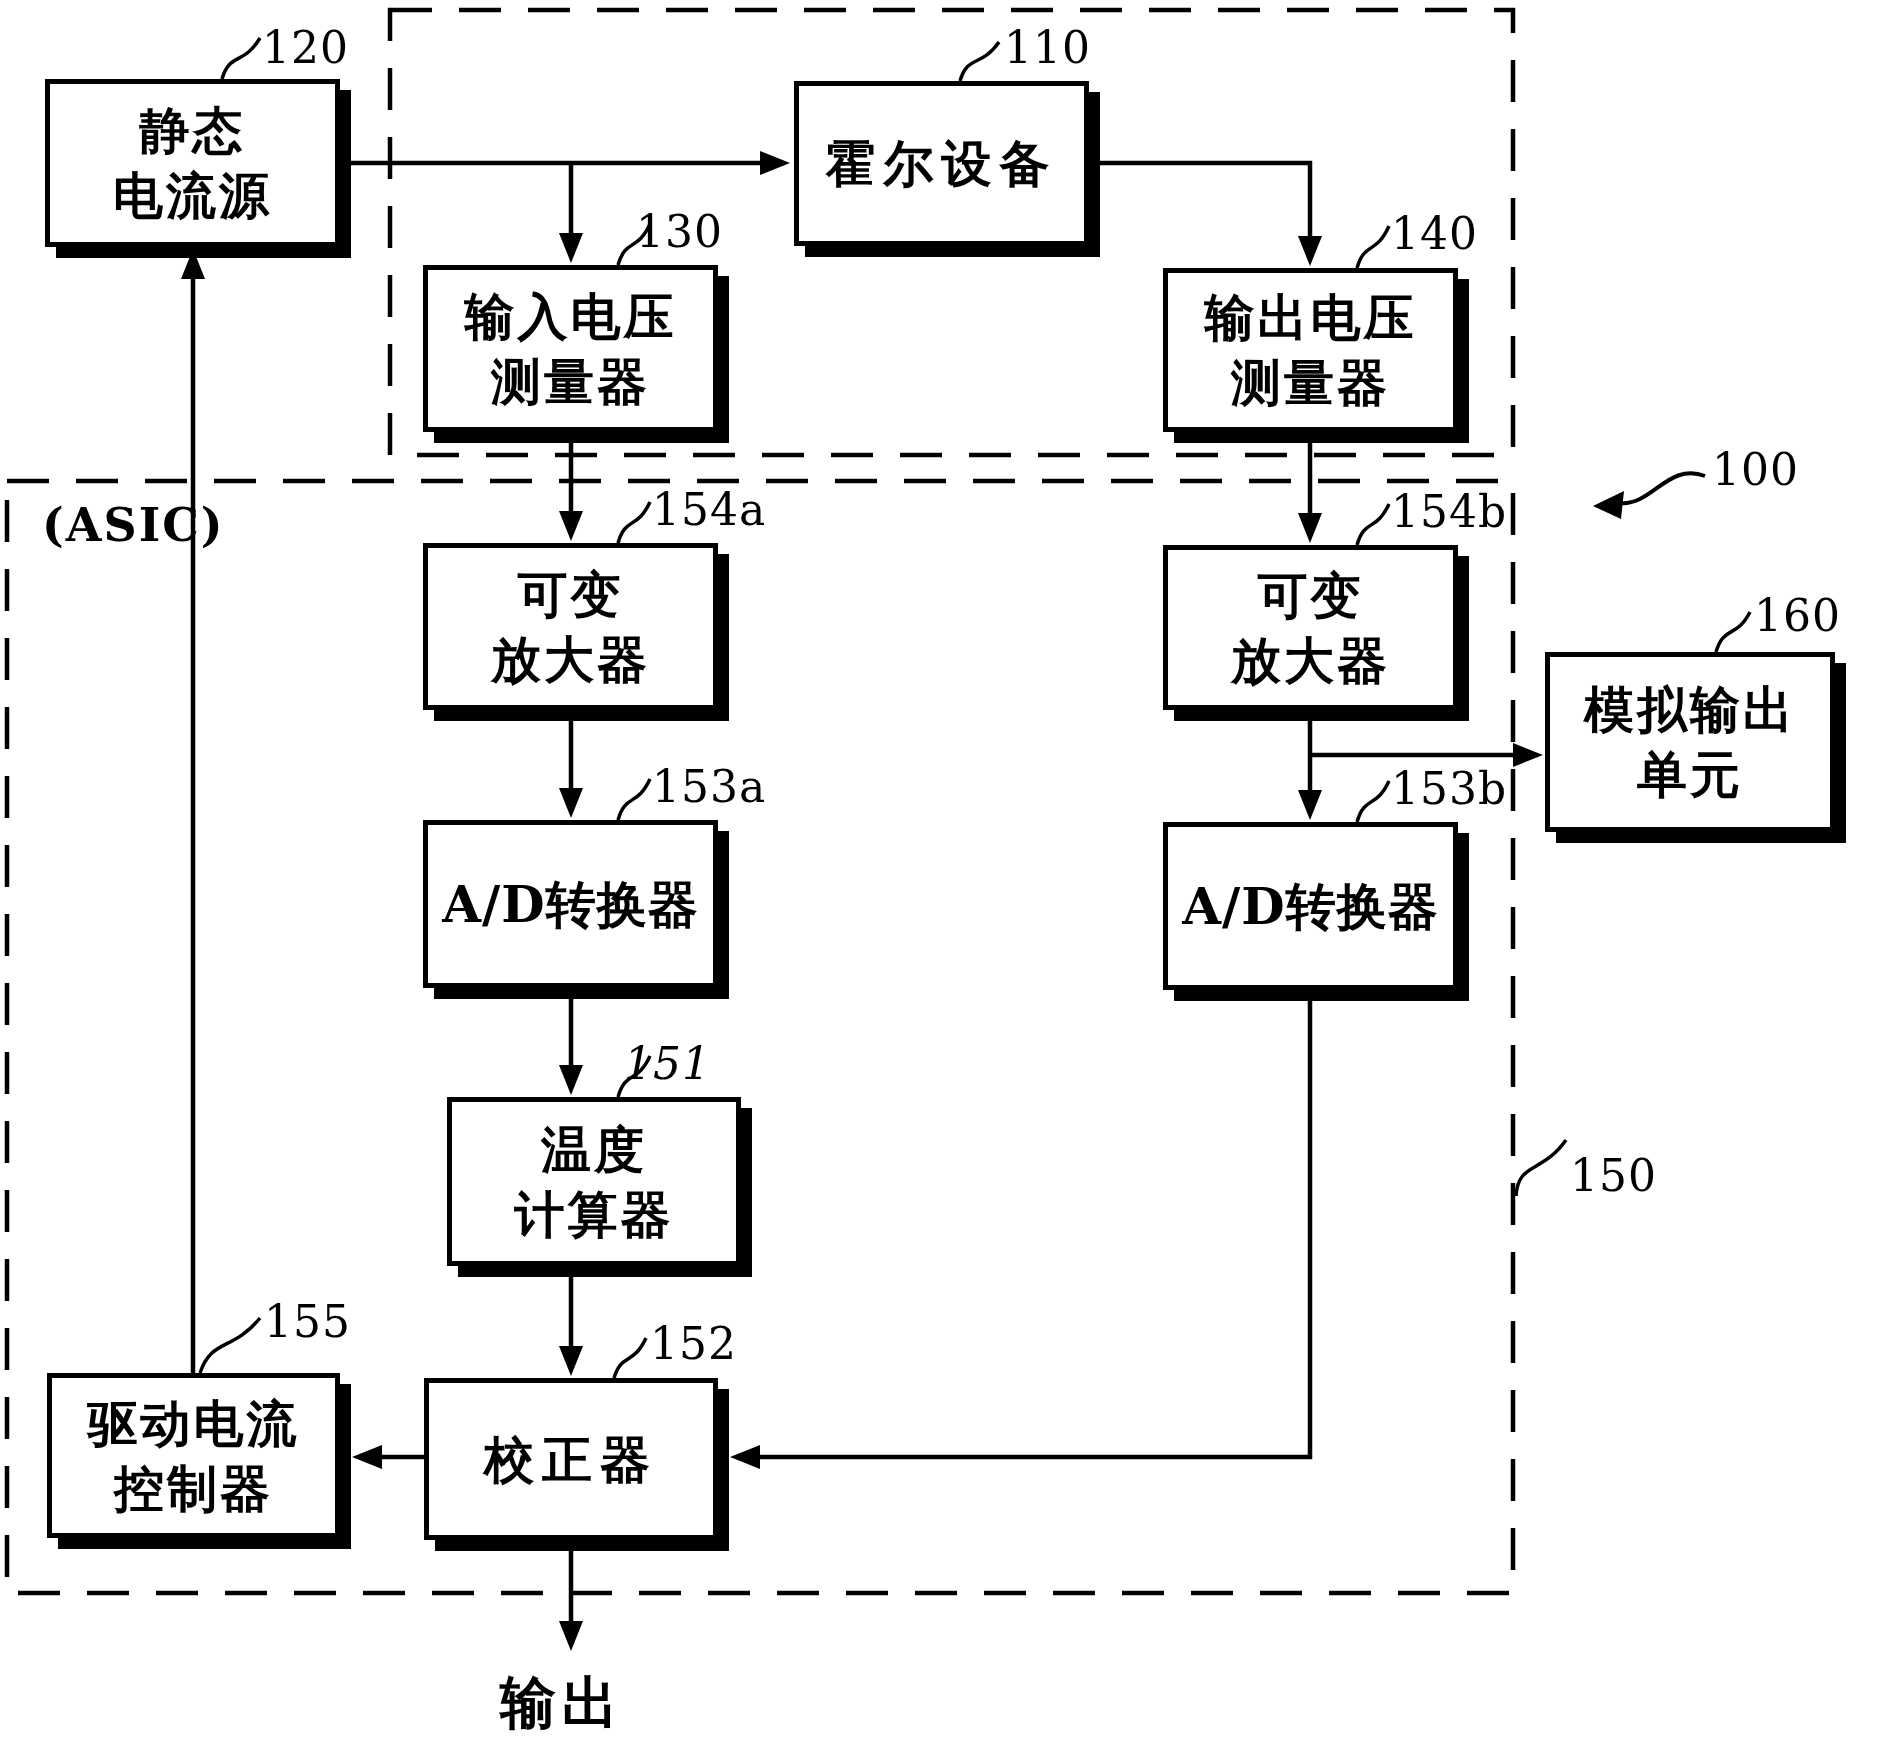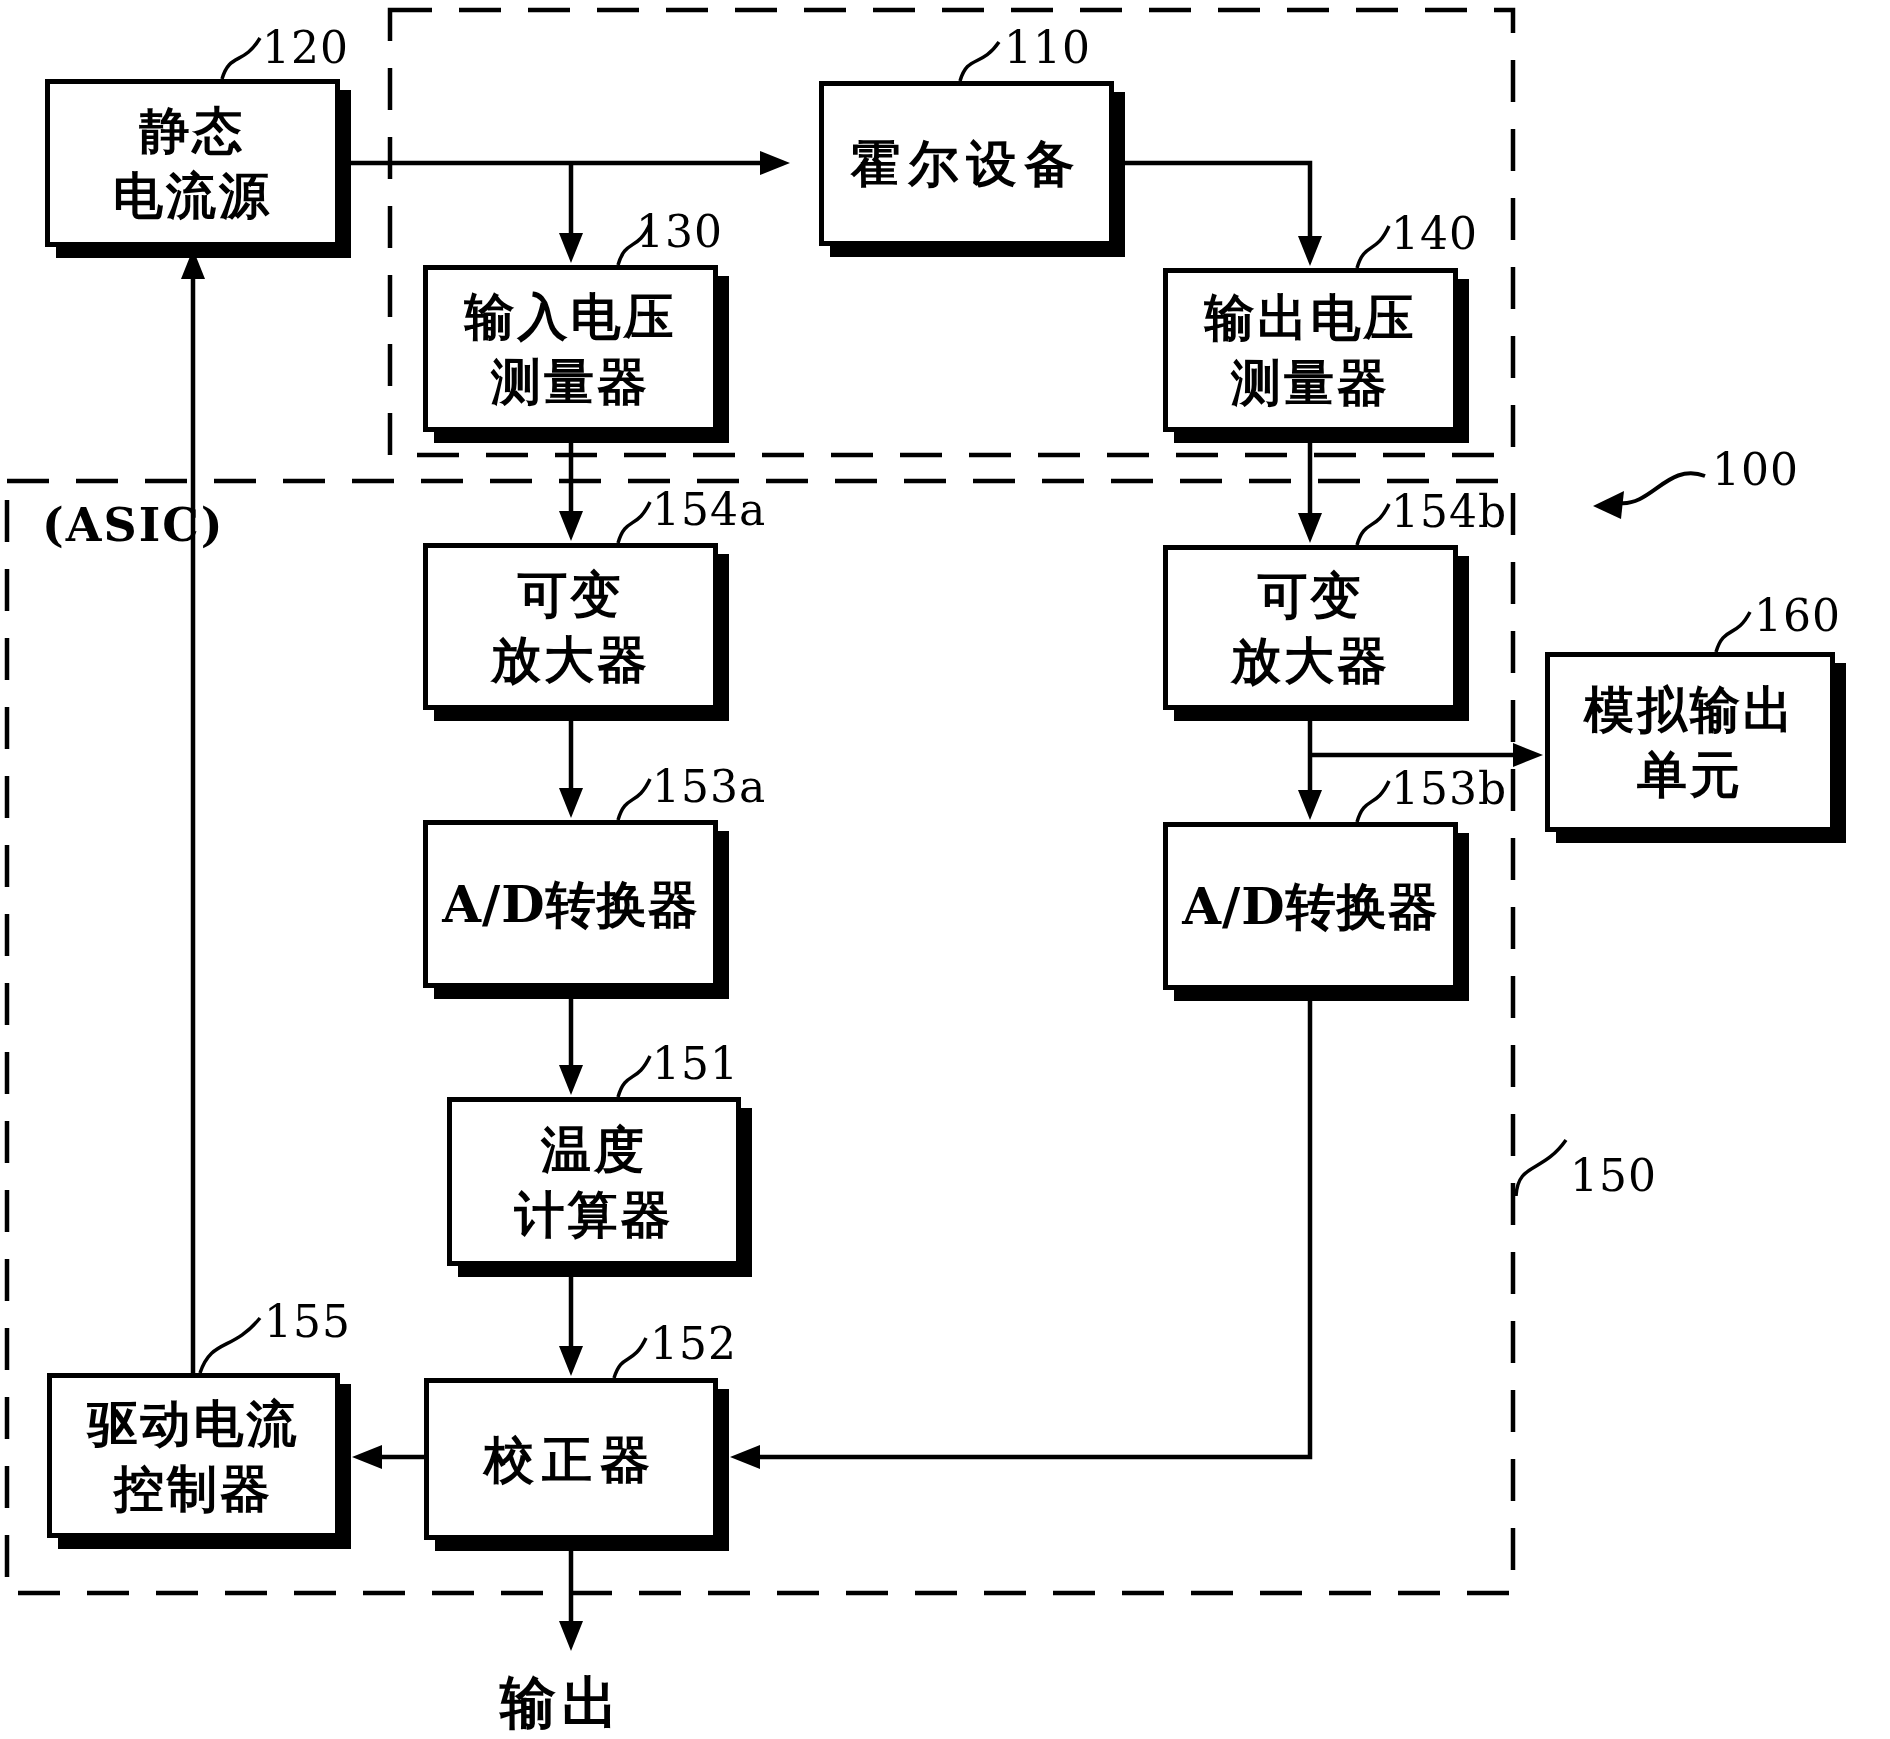--- a/index.html
+++ b/index.html
@@ -104,21 +104,21 @@
   </svg>
 
 
   <div class="annot group-label" style="left:24px;top:498px;font-size:46px;margin-left:18px;">(ASIC)</div>
 
   <div class="box" style="left:45px;top:79px;width:295px;height:168px;">
     <span>静态</span>
     <span>电流源</span>
   </div>
 
-  <div class="box" style="left:794px;top:81px;width:295px;height:165px;letter-spacing:8px;margin-left:25px;">
+  <div class="box" style="left:794px;top:81px;width:295px;height:165px;letter-spacing:8px;">
     <span>霍尔设备</span>
   </div>
 
   <div class="box" style="left:423px;top:265px;width:295px;height:167px;">
     <span>输入电压</span>
     <span>测量器</span>
   </div>
 
   <div class="box" style="left:1163px;top:268px;width:295px;height:164px;">
     <span>输出电压</span>
@@ -171,21 +171,21 @@
   <div class="ref" style="left:1391px;top:208px;">140</div>
 
   <div class="ref" style="left:652px;top:484px;">154a</div>
 
   <div class="ref" style="left:1391px;top:486px;">154b</div>
 
   <div class="ref" style="left:652px;top:761px;">153a</div>
 
   <div class="ref" style="left:1391px;top:763px;">153b</div>
 
-  <div class="ref" style="left:652px;top:1038px;">151</div>
+  <div class="ref" style="left:624px;top:1038px;font-style:italic;">151</div>
 
   <div class="ref" style="left:650px;top:1318px;">152</div>
 
   <div class="ref" style="left:264px;top:1296px;">155</div>
 
   <div class="ref" style="left:1754px;top:590px;">160</div>
 
   <div class="ref" style="left:1712px;top:444px;">100</div>
 
   <div class="ref" style="left:1570px;top:1112px;margin-top:38px;">150</div>

